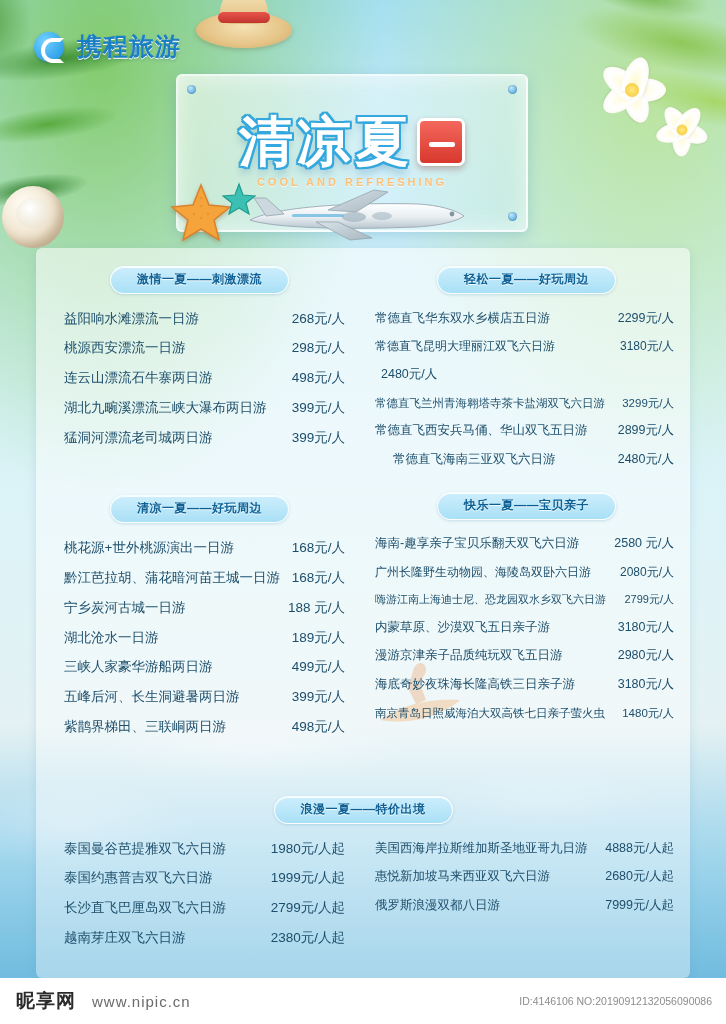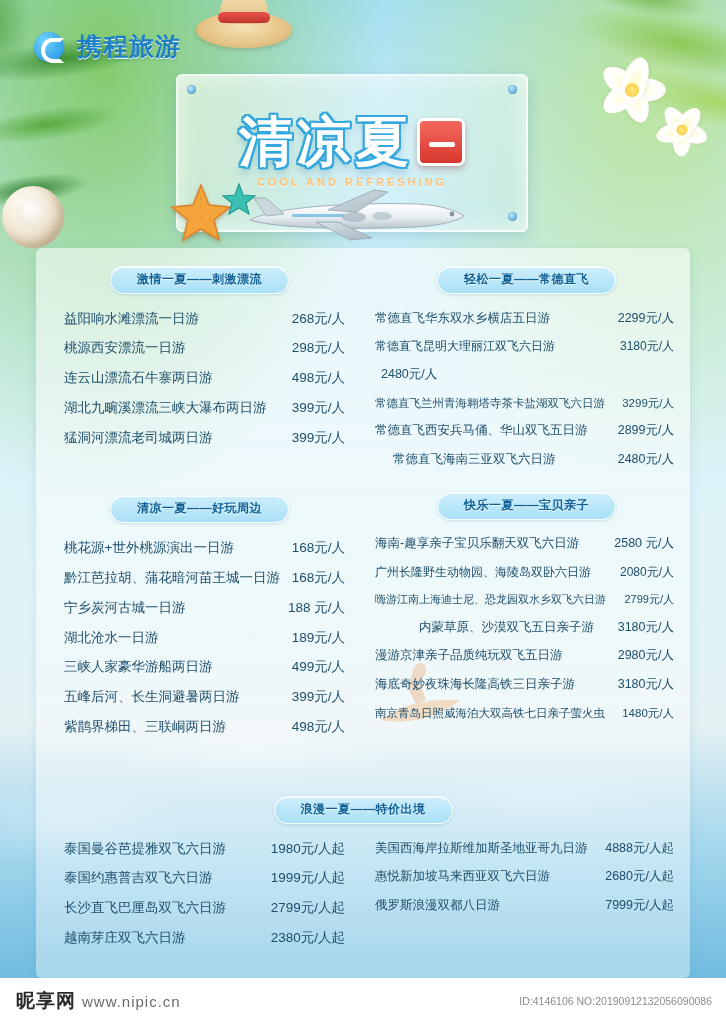--- a/index.html
+++ b/index.html
@@ -231,21 +231,21 @@
     position:absolute; left: 374px; top: 646px; width: 96px; height: 90px; z-index: 2; opacity: .95;
   }
 
   
   .footer {
     position:absolute; left:0; right:0; bottom:0; height: 46px;
     background: #ffffff;
     display:flex; align-items:center;
     z-index: 8;
   }
-  .footer .wm { display:flex; align-items:center; gap: 6px; margin-left: 16px; }
+  .footer .wm { display:flex; align-items:center; gap: 16px; margin-left: 16px; }
   .footer .wm-cn { font-size: 19px; color: #2b2b2b; font-weight: bold; letter-spacing: 1px; }
   .footer .wm-url { font-size: 15px; color: #6a6a6a; letter-spacing: 1px; }
   .footer .id {
     margin-left:auto; margin-right: 14px;
     font-size: 10.5px; color: #8c8c8c;
   }
 </style>
 </head>
 <body>
 
@@ -386,21 +386,21 @@
             <span class="price">498元/人</span>
           </div>
         </div>
       </div>
     </div>
 
     <div class="col right">
 
       <div style="padding-top:18px;">
         <div class="sec-head">
-          <span class="pill">轻松一夏——常德直飞</span>
+          <span class="pill">轻松一夏——好玩周边</span>
         </div>
         <div class="rows" style="padding:0 12px 0 6px;">
           <div class="row" style="font-size:12.5px;padding-left:6px;">
             <span class="name">常德直飞华东双水乡横店五日游</span>
             <span class="price">2299元/人</span>
           </div>
           <div class="row" style="font-size:12px;padding-left:6px;">
             <span class="name">常德直飞昆明大理丽江双飞六日游</span>
             <span class="price">3180元/人</span>
           </div>
@@ -432,21 +432,21 @@
             <span class="price">2580 元/人</span>
           </div>
           <div class="row" style="font-size:12px;padding-left:6px;">
             <span class="name">广州长隆野生动物园、海陵岛双卧六日游</span>
             <span class="price">2080元/人</span>
           </div>
           <div class="row" style="font-size:11px;padding-left:6px;">
             <span class="name">嗨游江南上海迪士尼、恐龙园双水乡双飞六日游</span>
             <span class="price">2799元/人</span>
           </div>
-          <div class="row" style="font-size:12.5px;padding-left:6px;margin-left:44px;">
+          <div class="row" style="font-size:12.5px;padding-left:6px;">
             <span class="name">内蒙草原、沙漠双飞五日亲子游</span>
             <span class="price">3180元/人</span>
           </div>
           <div class="row" style="font-size:12.5px;padding-left:6px;">
             <span class="name">漫游京津亲子品质纯玩双飞五日游</span>
             <span class="price">2980元/人</span>
           </div>
           <div class="row" style="font-size:12.5px;padding-left:6px;">
             <span class="name">海底奇妙夜珠海长隆高铁三日亲子游</span>
             <span class="price">3180元/人</span>

